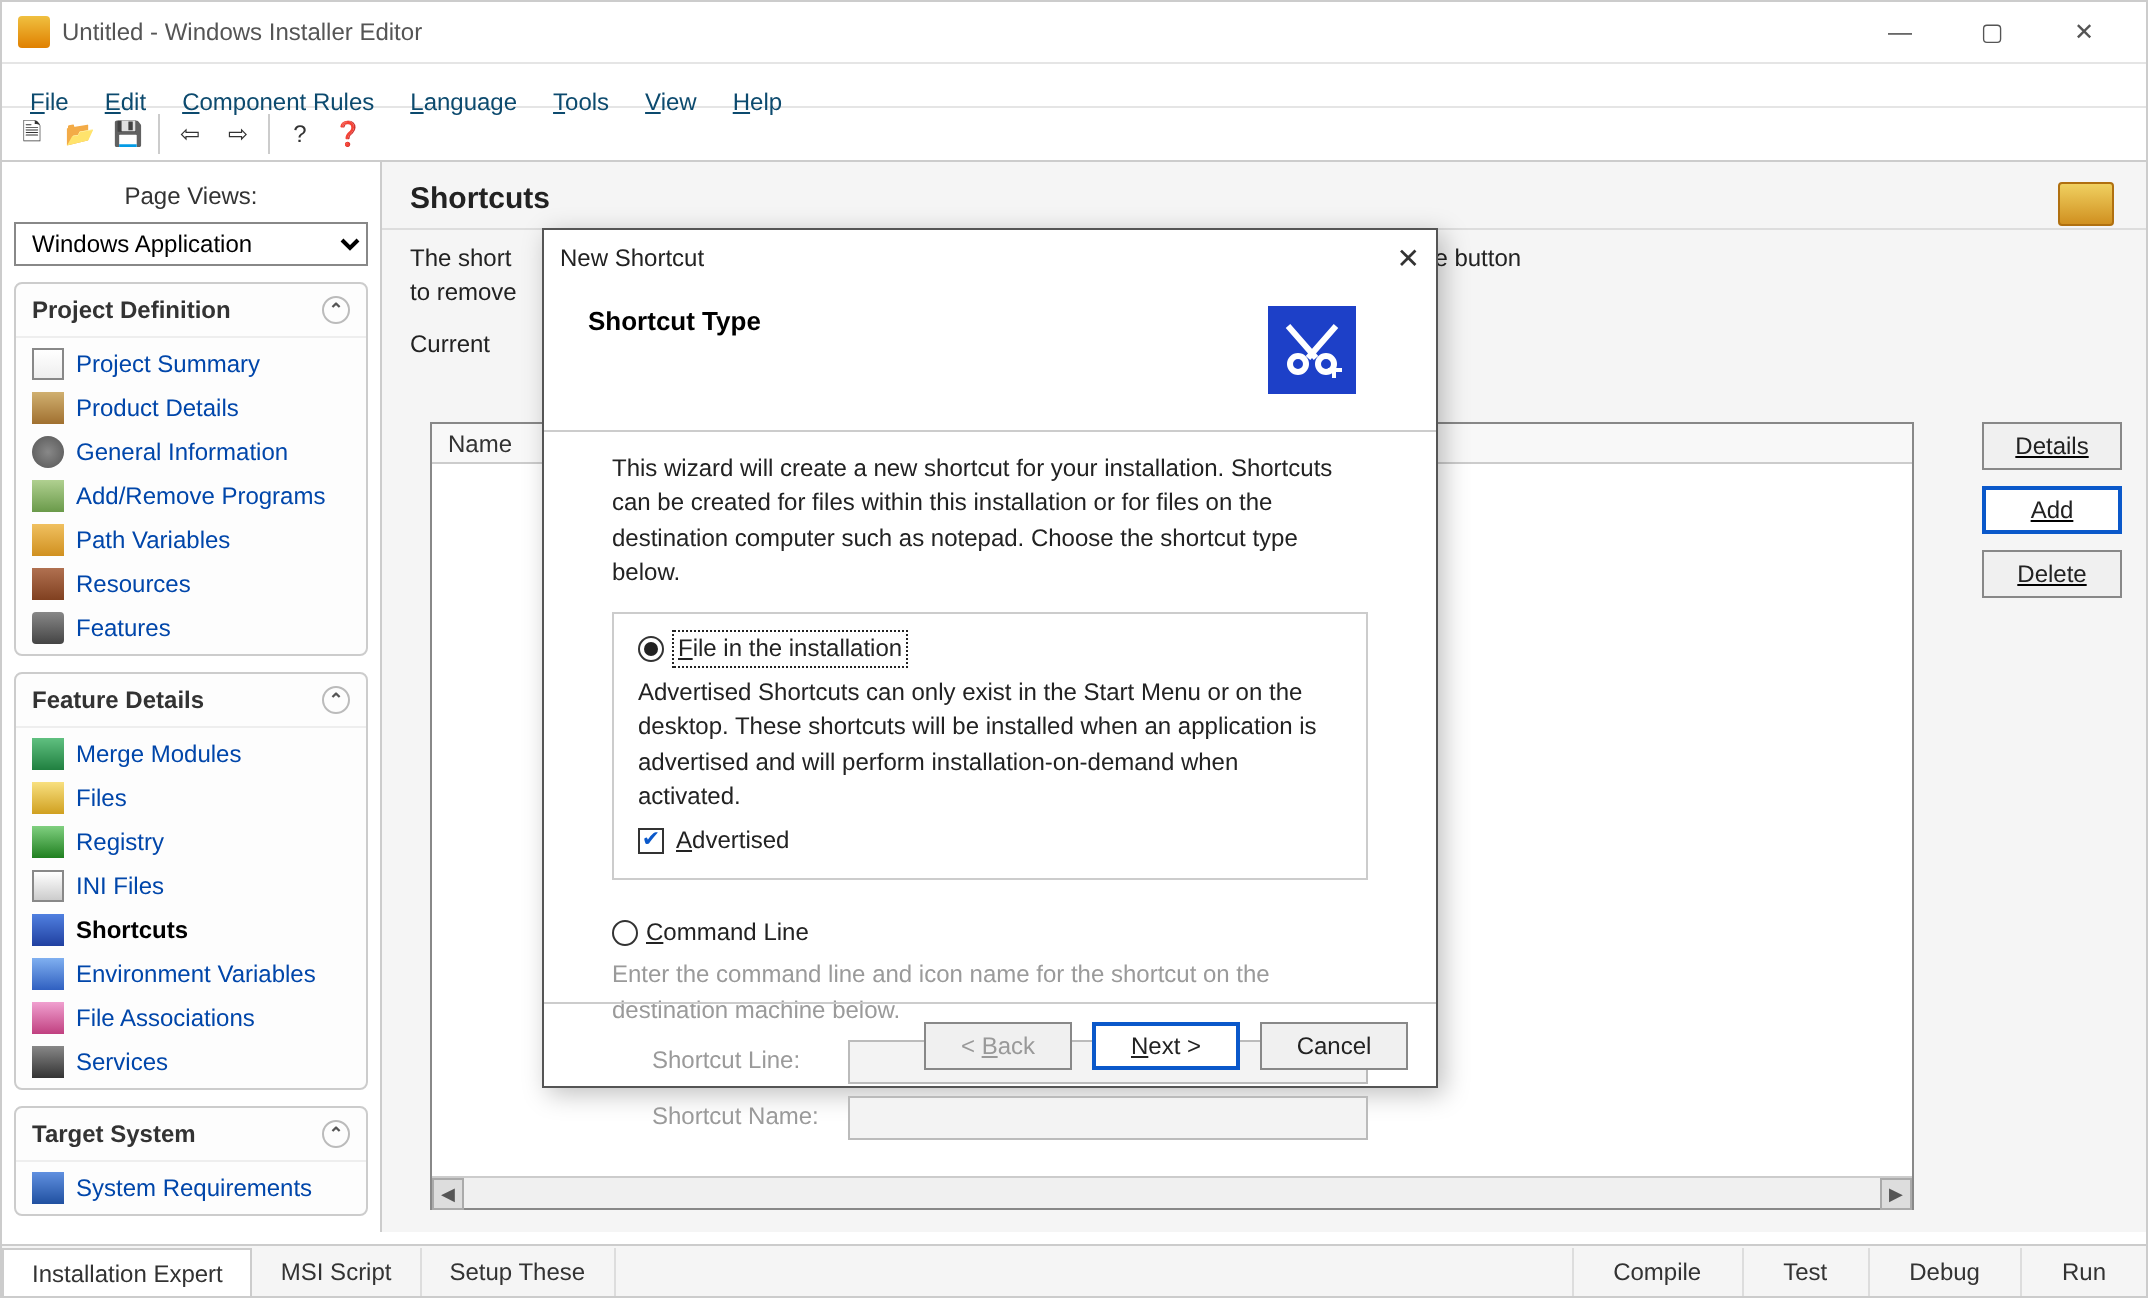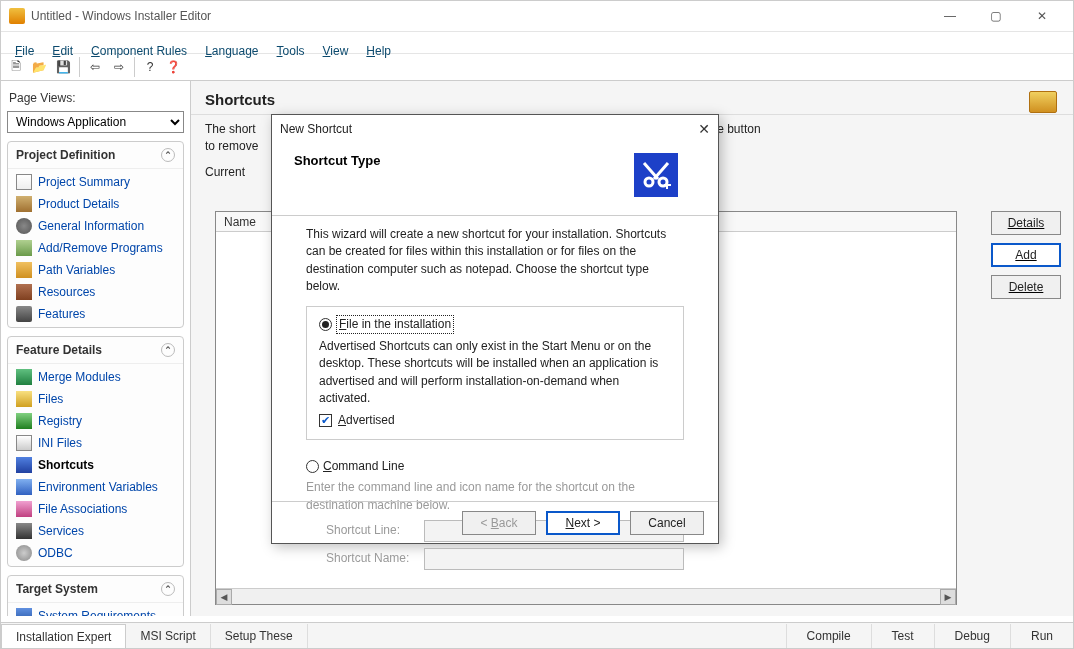--- a/index.html
+++ b/index.html
@@ -9,21 +9,21 @@
 .titlebar .title { color:#555; }
 .titlebar .win-btns { margin-left:auto; display:flex; gap:0; }
 .titlebar .win-btn { width:46px; height:28px; display:flex; align-items:center; justify-content:center; color:#555; }
 .menubar { height:22px; display:flex; align-items:center; padding:0 6px; gap:2px; border-top:1px solid #e5e5e5; }
 .menubar span { padding:2px 8px; color:#0c4a6e;margin-top:16px; }
 .toolbar { height:28px; display:flex; align-items:center; padding:0 4px; gap:2px; border-top:1px solid #e5e5e5; border-bottom:1px solid #ccc; }
 .toolbar .tbtn { width:22px; height:22px; display:flex; align-items:center; justify-content:center; border:1px solid transparent; color:#333; }
 .toolbar .sep { width:1px; height:20px; background:#ccc; margin:0 2px; }
 .workspace { display:flex; height:535px; }
 .sidebar { width:190px; background:#fff; border-right:1px solid #ccc; padding:6px 6px 0 6px; overflow:hidden; }
-.sidebar .label-row { color:#333; padding:4px 2px; }
+.sidebar .label-row { color:#333; padding:4px 2px;text-align:center; }
 .sidebar select { width:100%; height:22px; border:1px solid #888; background:#fff; margin-top:2px; padding:0 4px; }
 .group { border:1px solid #ccc; border-radius:4px; margin-top:8px; background:#fdfdfd; }
 .group-header { display:flex; align-items:center; justify-content:space-between; padding:6px 8px; font-weight:bold; color:#333; border-bottom:1px solid #eee; }
 .group-header .chev { width:14px; height:14px; border:1px solid #bbb; border-radius:50%; display:flex; align-items:center; justify-content:center; font-size:9px; color:#555; }
 .group-body { padding:2px 0; }
 .nav-item { display:flex; align-items:center; gap:6px; padding:3px 8px; color:#0046aa; cursor:default; }
 .nav-item.sel { font-weight:bold; color:#000; }
 .nav-icon { width:16px; height:16px; display:inline-block; }
 .i-doc   { background:linear-gradient(#fff,#eee); border:1px solid #888; }
 .i-box   { background:linear-gradient(#d0b070,#a07030); }
@@ -197,24 +197,20 @@
               <span>Environment Variables</span>
             </div>
             <div class="nav-item">
               <span class="nav-icon i-assoc"></span>
               <span>File Associations</span>
             </div>
             <div class="nav-item">
               <span class="nav-icon i-serv"></span>
               <span>Services</span>
             </div>
-            <div class="nav-item">
-              <span class="nav-icon i-odbc"></span>
-              <span>ODBC</span>
-            </div>
           </div>
         </div>
         <div class="group">
           <div class="group-header">
             <span>Target System</span>
             <span class="chev">⌃</span>
           </div>
           <div class="group-body">
             <div class="nav-item">
               <span class="nav-icon i-sysr"></span>

